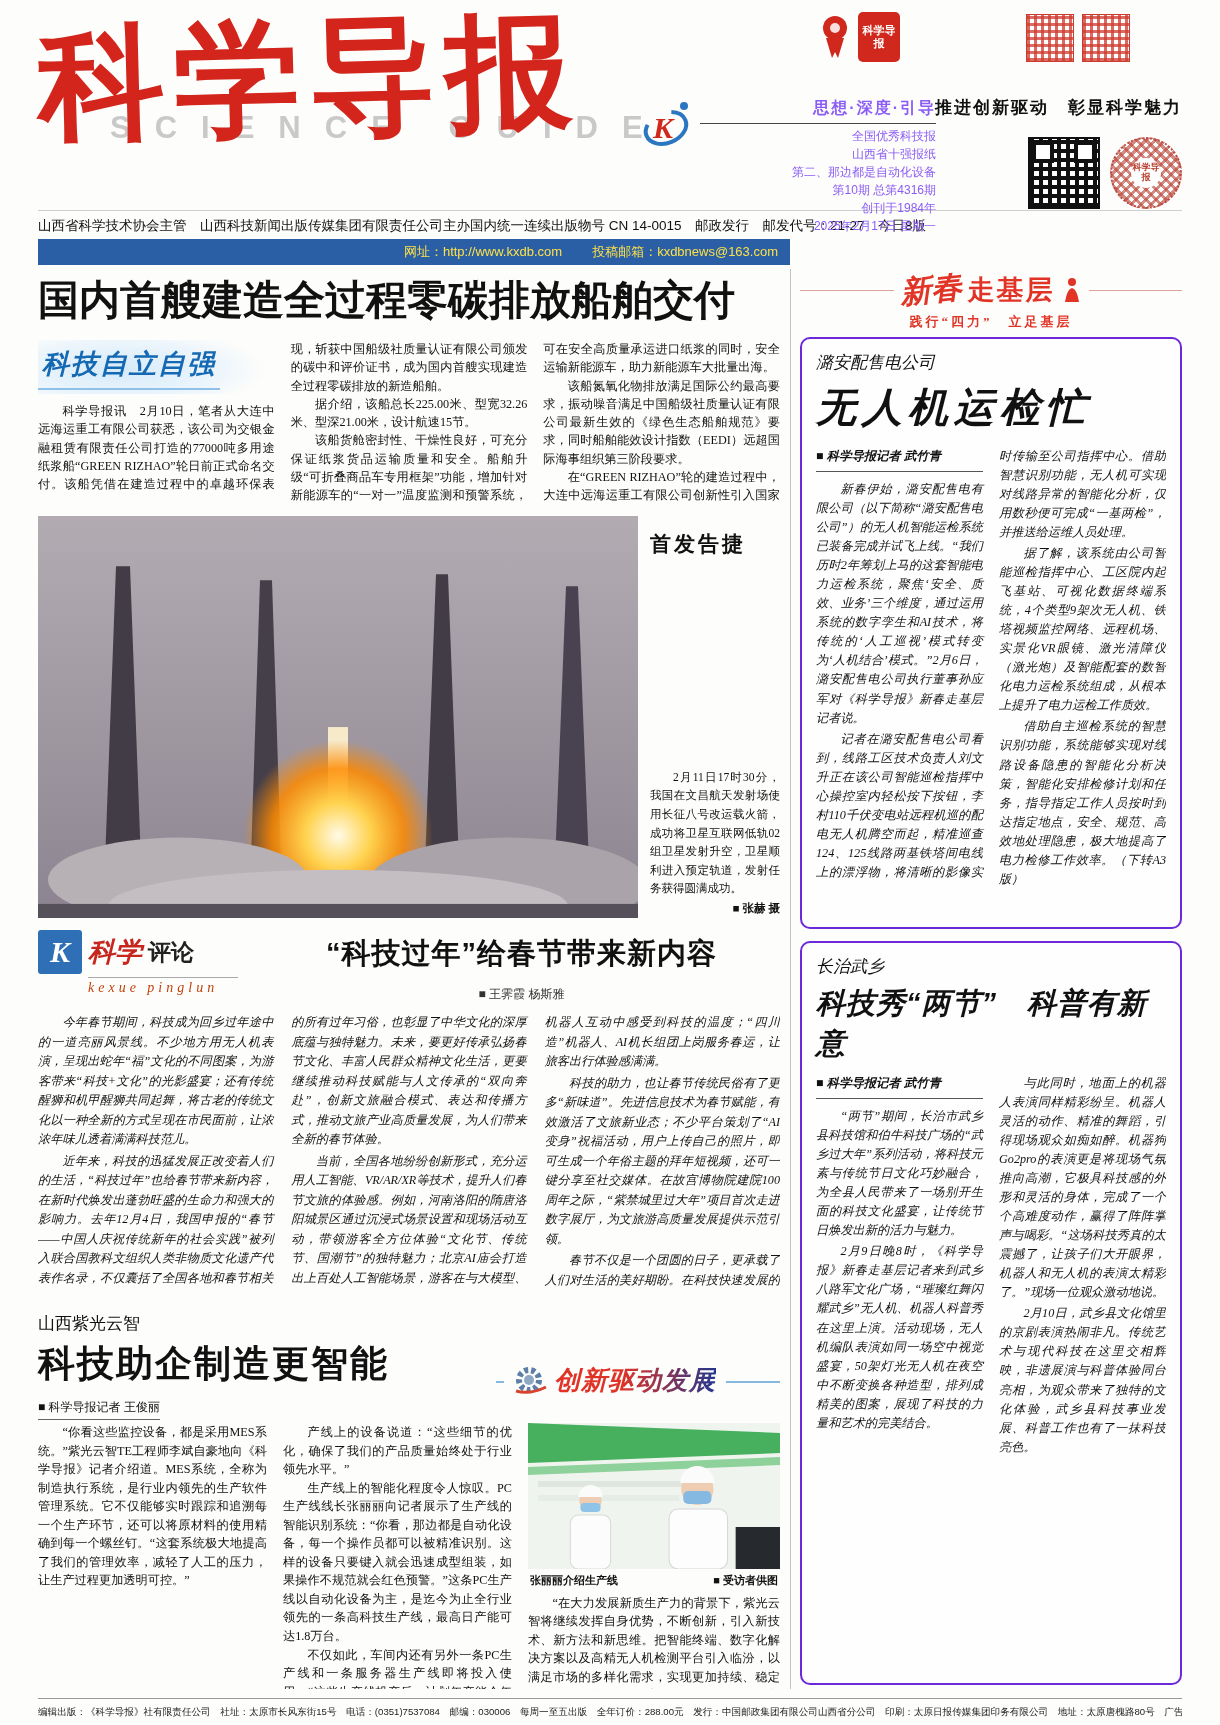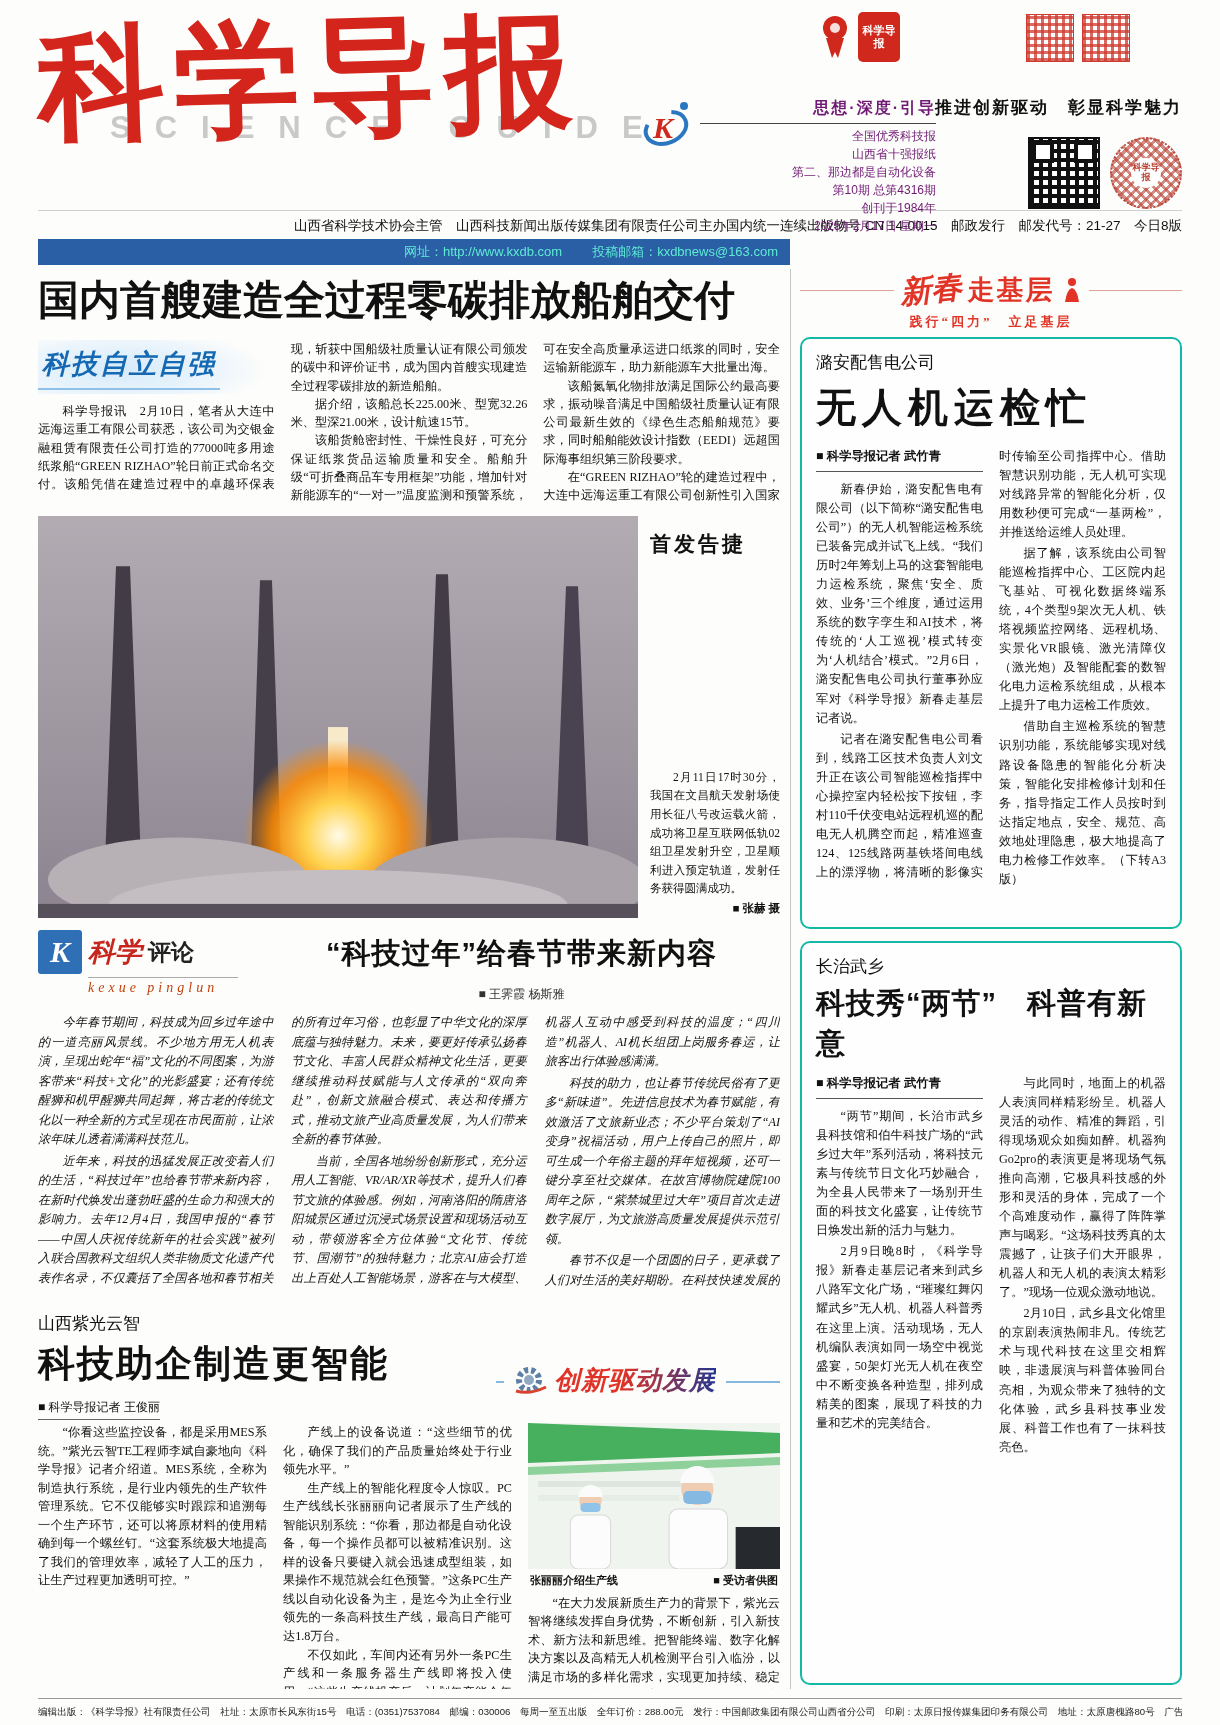--- a/index.html
+++ b/index.html
@@ -9,21 +9,21 @@
   .sans{font-family:"Liberation Sans","DejaVu Sans",sans-serif;}
   p{margin:0;text-indent:2em;}
 
   
   .header{position:relative;height:198px;}
   .masthead{font-size:126px;line-height:1.05;font-weight:bold;color:#d3251c;
             letter-spacing:10px;transform:rotate(-1.5deg);width:640px;}
   .masthead-en{font-size:31px;color:#c9c9c9;letter-spacing:24px;margin-top:-34px;
                padding-left:72px;font-weight:bold;}
   .hdr-claims{position:absolute;left:602px;top:84px;display:flex;gap:8px;align-items:flex-start;}
-  .claims-txt{width:236px;text-align:right;font-size:12px;line-height:1.5;color:#701a75;}
+  .claims-txt{width:236px;text-align:right;font-size:12px;line-height:1.5;color:#8b5cf6;}
   .claims-slogan{font-size:16px;font-weight:bold;letter-spacing:2px;border-bottom:1px solid #444;
                  padding-bottom:3px;margin-bottom:3px;}
   .hdr-right{position:absolute;right:0;top:84px;width:270px;text-align:right;}
   .slogan-right{font-size:17px;font-weight:bold;letter-spacing:2px;}
   .qr-row{display:flex;justify-content:flex-end;gap:10px;margin-top:18px;}
   .qr-black{width:68px;height:68px;border:2px solid #111;background:
       repeating-linear-gradient(0deg,#111 0 4px,transparent 4px 9px),
       repeating-linear-gradient(90deg,#111 0 4px,#fff 4px 9px);position:relative;}
   .qr-black::before,.qr-black::after{content:"";position:absolute;width:14px;height:14px;
       border:4px solid #111;background:#fff;}
@@ -39,23 +39,23 @@
   .corner-seals{position:absolute;right:282px;top:0;display:flex;gap:6px;align-items:flex-start;}
   .seal-red{width:40px;height:50px;background:#d0281c;border-radius:5px;color:#fff;
       font-size:11px;font-weight:bold;line-height:1.2;display:grid;place-items:center;
       width:42px;text-align:center;word-break:break-all;padding:2px;box-sizing:border-box;}
   .corner-qrs{position:absolute;right:52px;top:2px;display:flex;gap:8px;}
   .corner-qr{width:46px;height:46px;border:1px solid #cf3a2e;background:
       repeating-linear-gradient(0deg,rgba(207,58,46,.75) 0 3px,transparent 3px 7px),
       repeating-linear-gradient(90deg,rgba(207,58,46,.75) 0 3px,#fff 3px 7px);}
 
   
-  .publine{display:flex;justify-content:flex-end;border-top:1px solid #cfcfcf;
+  .publine{display:flex;justify-content:flex-start;border-top:1px solid #cfcfcf;
            padding:6px 0 4px;font-size:13.5px;}
-  .bluebar{width:752px;background:#2a5fa5;color:#5eead4;font-size:13px;
+  .bluebar{width:752px;background:#2a5fa5;color:#fde047;font-size:13px;
            display:flex;justify-content:flex-end;gap:30px;padding:4px 12px;box-sizing:border-box;}
 
   
   .main-row{display:flex;margin-top:4px;}
   .left-main{width:742px;padding-right:10px;border-right:1px solid #c4c4c4;}
   .right-col{width:382px;padding-left:9px;}
 
   .lead-headline{font-size:41px;font-weight:900;letter-spacing:0;margin:4px 0 12px;
                  white-space:nowrap;}
   .top-story{column-count:3;column-gap:16px;height:168px;overflow:hidden;
@@ -116,22 +116,22 @@
 
   
   .spring{height:64px;text-align:center;}
   .spring-row{display:flex;align-items:center;justify-content:center;gap:6px;}
   .spring-hline{flex:1;height:1px;background:#e0a49e;}
   .spring-script{font-size:31px;font-weight:bold;font-style:italic;color:#e13426;
                  transform:rotate(-6deg);display:inline-block;}
   .spring-bold{font-size:27px;font-weight:900;color:#e13426;letter-spacing:2px;}
   .spring-tagline{font-size:13px;font-weight:bold;color:#e13426;letter-spacing:3px;margin-top:2px;}
 
-  .box{border:2px solid #14b8a6;border-radius:10px;padding:12px 14px;box-sizing:border-box;
-       background:#fffefe;}
+  .box{border:2px solid #6d28d9;border-radius:10px;padding:12px 14px;box-sizing:border-box;
+       background:#fffefe;font-style:italic;}
   .box1{height:592px;margin-top:4px;}
   .box2{height:744px;margin-top:12px;}
   .box-kicker{font-size:17px;}
   .box1-headline{font-size:40px;font-weight:900;letter-spacing:6px;margin:6px 0 12px;}
   .box2-headline{font-size:29px;font-weight:900;letter-spacing:1px;margin:6px 0 10px;}
   .box-cols{column-count:2;column-gap:16px;overflow:hidden;font-size:12.2px;line-height:1.56;
             text-align:justify;}
   .box1 .box-cols{height:462px;}
   .box2 .box-cols{height:620px;}
   .box-byline{font-weight:bold;font-size:12.3px;border-bottom:1px solid #555;padding-bottom:5px;

